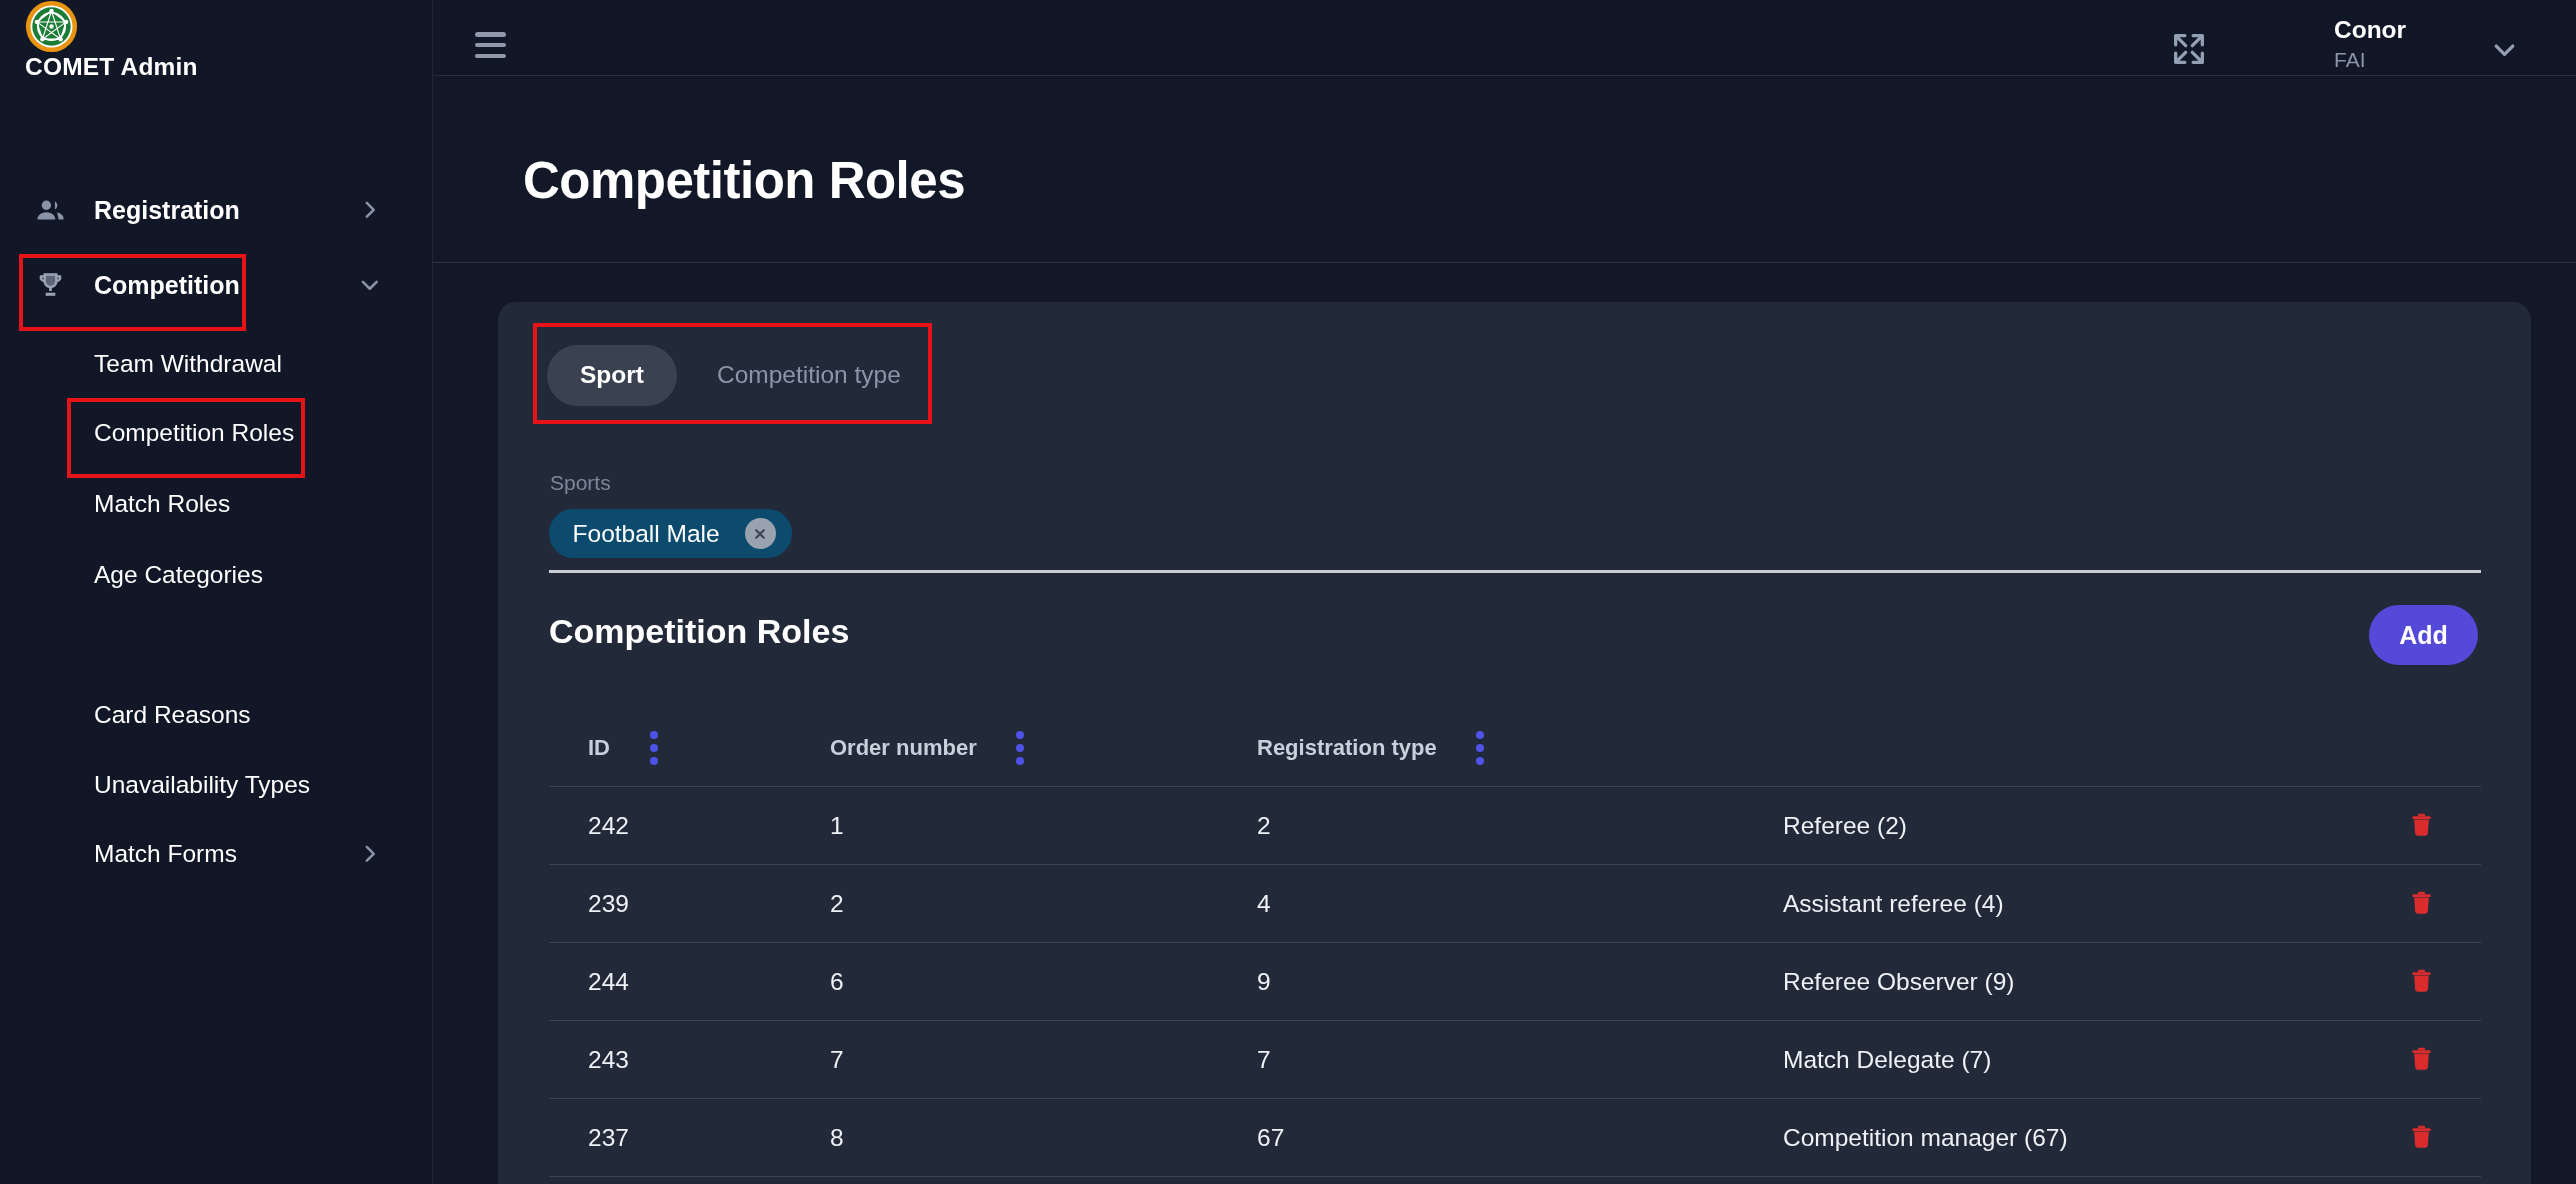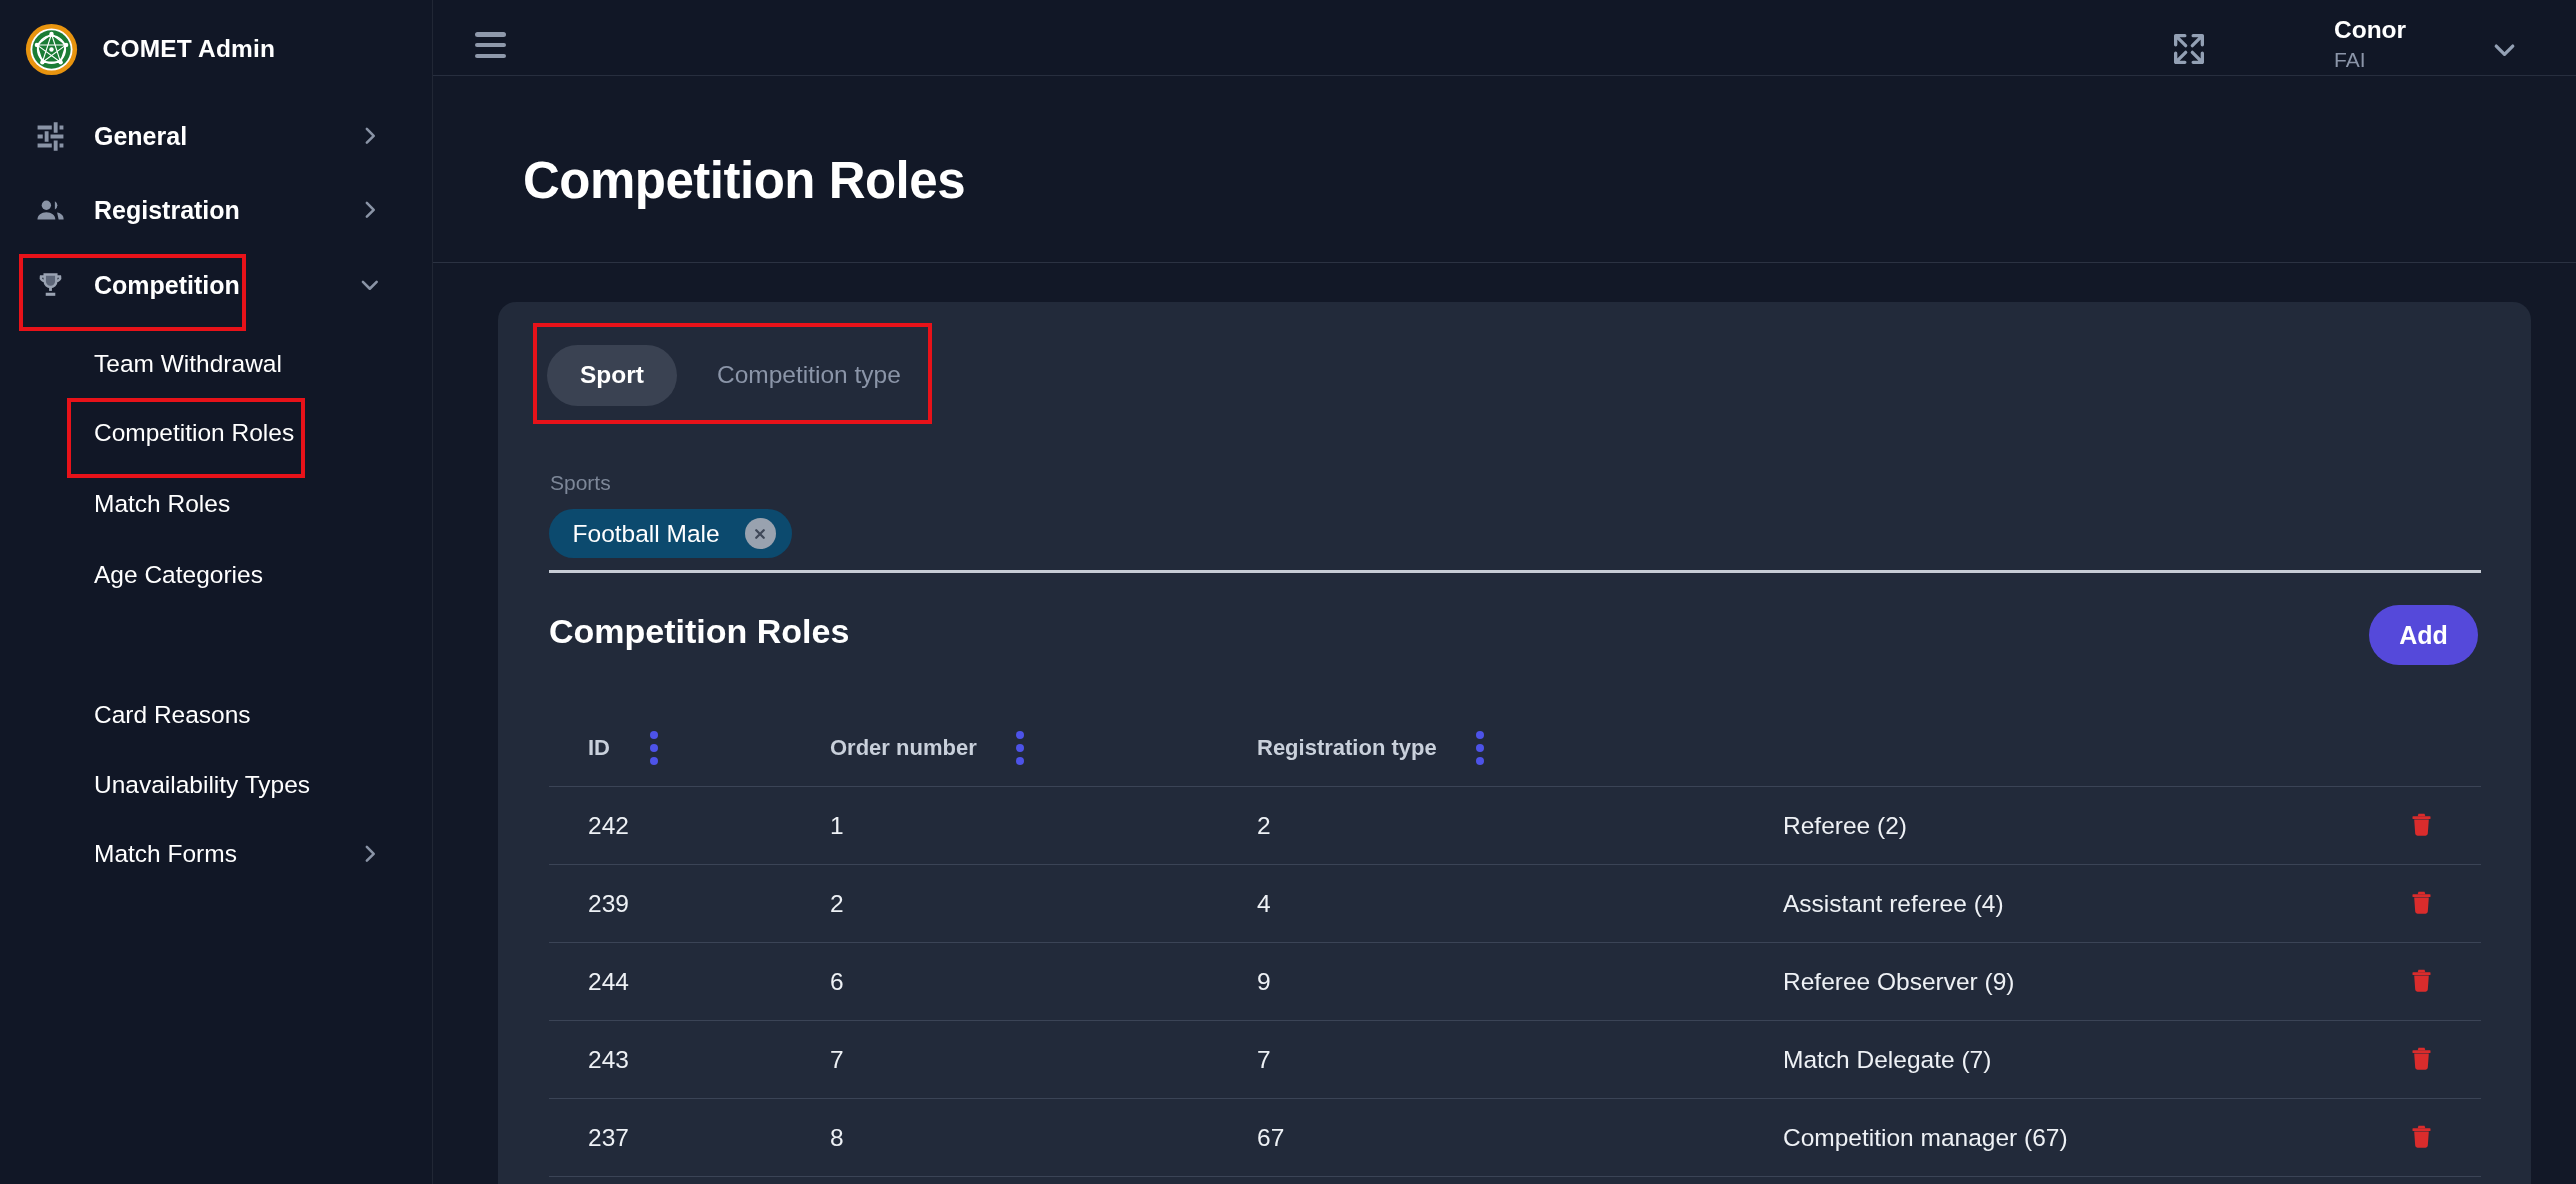--- a/index.html
+++ b/index.html
@@ -8,21 +8,21 @@
     font-family:"Liberation Sans", sans-serif;
     background:#121827;
     color:#f0f3f7;
     position:relative;
   }
   
   .sidebar {
     position:absolute; left:0; top:0; width:433px; height:1184px;
     background:#111726; border-right:0.9px solid rgba(255,255,255,0.07);
   }
-  .logo-row { position:absolute; left:0; top:0; width:100%; height:98px; display:flex; align-items:center; }
+  .logo-row { position:absolute; left:0; top:0; width:100%; height:98px; display:flex; align-items:flex-start;flex-direction:column; }
   .logo-badge { margin-left:24.5px; width:53px; height:53px; flex:0 0 auto; }
   .app-title { margin-left:25px; font-size:24.5px; font-weight:700; color:#ffffff; letter-spacing:0.2px; }
   .nav-item {
     position:absolute; left:0; width:433px; height:72px;
     display:flex; align-items:center; cursor:pointer;
   }
   .nav-icon { position:absolute; left:34px; width:33px; height:33px; display:flex; align-items:center; justify-content:center; }
   .nav-label { position:absolute; left:94px; font-size:25px; font-weight:600; color:#ffffff; }
   .nav-sub .nav-label { font-size:24.5px; font-weight:500; }
   .nav-chevron { position:absolute; right:51px; width:23.6px; height:23.6px; display:flex; align-items:center; }
@@ -106,35 +106,20 @@
           <circle cx="45" cy="24" r="2.4" fill="#ffffff"></circle>
         <circle cx="39" cy="43" r="2.4" fill="#ffffff"></circle>
           <circle cx="19" cy="43" r="2.4" fill="#ffffff"></circle>
         <circle cx="13" cy="24" r="2.4" fill="#ffffff"></circle>
           <circle cx="29" cy="29" r="2.4" fill="#ffffff"></circle>
       </svg>
     </span>
     <span class="app-title">COMET Admin</span>
   </div>
 
-  <div class="nav-item" style="top:100px">
-    <span class="nav-icon">
-      <svg viewBox="0 0 24 24" width="31" height="31" stroke="#8a94a6" stroke-width="3" fill="none">
-        <path d="M2 5h11M19 5h3M16 1v8"></path>
-        <path d="M2 12h4M12 12h10M9 8v8"></path>
-        <path d="M2 19h11M19 19h3M16 15v8"></path>
-      </svg>
-    </span>
-    <span class="nav-label">General</span>
-    <span class="nav-chevron">
-      <svg viewBox="0 0 24 24" width="23.6" height="23.6" fill="none" stroke="#8a94a6" stroke-width="2.6" stroke-linecap="round" stroke-linejoin="round">
-          <path d="M9 5l7 7-7 7"></path>
-        </svg>
-    </span>
-  </div>
 
   <div class="nav-item" style="top:174px">
     <span class="nav-icon">
       <svg viewBox="0 0 24 24" width="33" height="33" fill="#8a94a6">
         <circle cx="9" cy="8.2" r="3.4"></circle>
         <path d="M2.5 18.5c0-3.2 2.9-5.3 6.5-5.3s6.5 2.1 6.5 5.3z"></path>
         <path d="M15.2 5.2a3.4 3.4 0 0 1 0 6"></path>
         <path d="M16.8 13.4c2.9.5 4.7 2.3 4.7 4.6v.5h-3.6"></path>
       </svg>
     </span>

